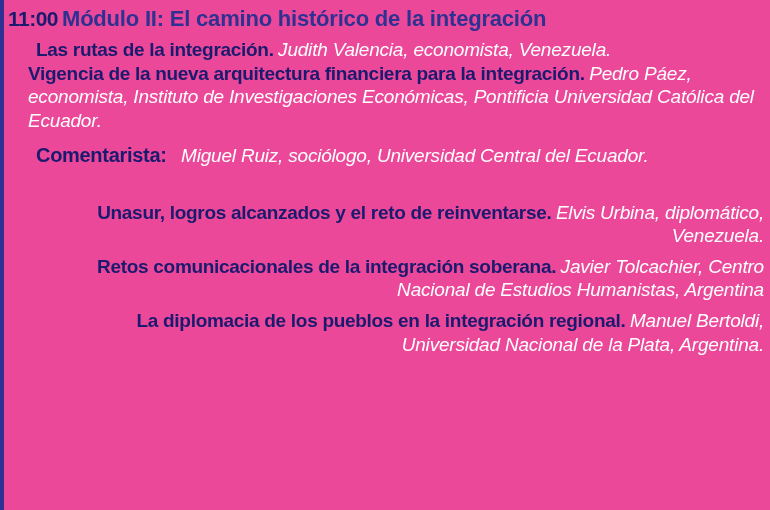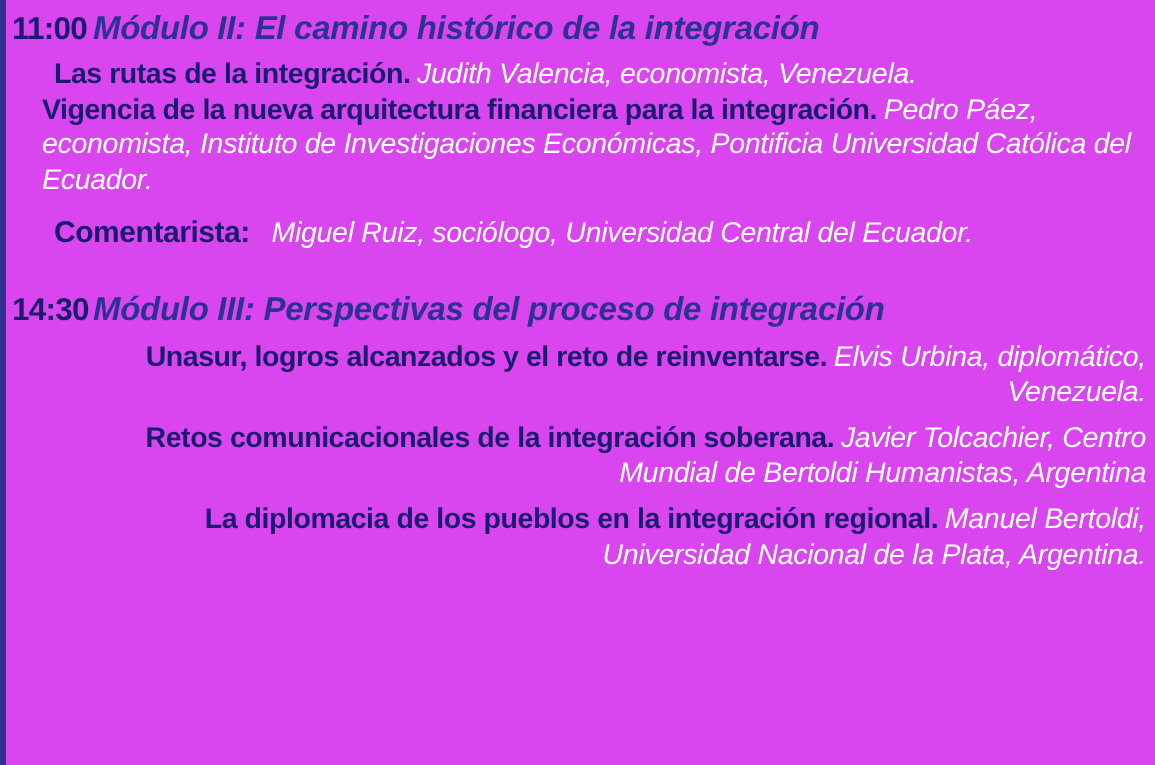--- a/index.html
+++ b/index.html
@@ -10,21 +10,21 @@
     width: 770px;
     height: 510px;
     background: #F5C328;
     font-family: "Liberation Sans", sans-serif;
     overflow: hidden;
   }
   .page {
     position: relative;
     width: 770px;
     height: 510px;
-    background: #d946ef;
+    background: #ec4899;
   }
   .left-bar {
     position: absolute;
     left: 0;
     top: 0;
     width: 4px;
     height: 510px;
     background: #2E3192;
   }
   .content {
@@ -53,21 +53,20 @@
     flex: 0 0 62px;
     padding-left: 8px;
     box-sizing: border-box;
   }
   .module-title {
     color: #2E3192;
     font-weight: bold;
     font-size: 22px;
     letter-spacing: -0.2px;
     white-space: nowrap;
-    font-style: italic;
   }
 
   
   .talks {
     padding-left: 66px;
     padding-right: 6px;
   }
   .talk {
     margin-top: 10px;
     line-height: 1.22;
@@ -138,35 +137,31 @@
 
         <div class="commenter-row indent-small">
           <span class="commenter-label">Comentarista:</span>
           <span class="commenter-name">Miguel Ruiz, sociólogo, Universidad Central del Ecuador.</span>
         </div>
 
       </div>
     </div>
 
     <div class="module" id="module-2">
-      <div class="module-header">
-        <div class="time">14:30</div>
-        <div class="module-title">Módulo III: Perspectivas del proceso de integración</div>
-      </div>
 
       <div class="talks">
 
         <div class="talk">
           <span class="talk-title">Unasur, logros alcanzados y el reto de reinventarse.</span>
           <span class="talk-speaker">Elvis Urbina, diplomático, Venezuela.</span>
         </div>
 
         <div class="talk">
           <span class="talk-title">Retos comunicacionales de la integración soberana.</span>
-          <span class="talk-speaker">Javier Tolcachier, Centro Mundial de Bertoldi Humanistas, Argentina</span>
+          <span class="talk-speaker">Javier Tolcachier, Centro Nacional de Estudios Humanistas, Argentina</span>
         </div>
 
         <div class="talk">
           <span class="talk-title">La diplomacia de los pueblos en la integración regional.</span>
           <span class="talk-speaker">Manuel Bertoldi, Universidad Nacional de la Plata, Argentina.</span>
         </div>
 
 
       </div>
     </div>

